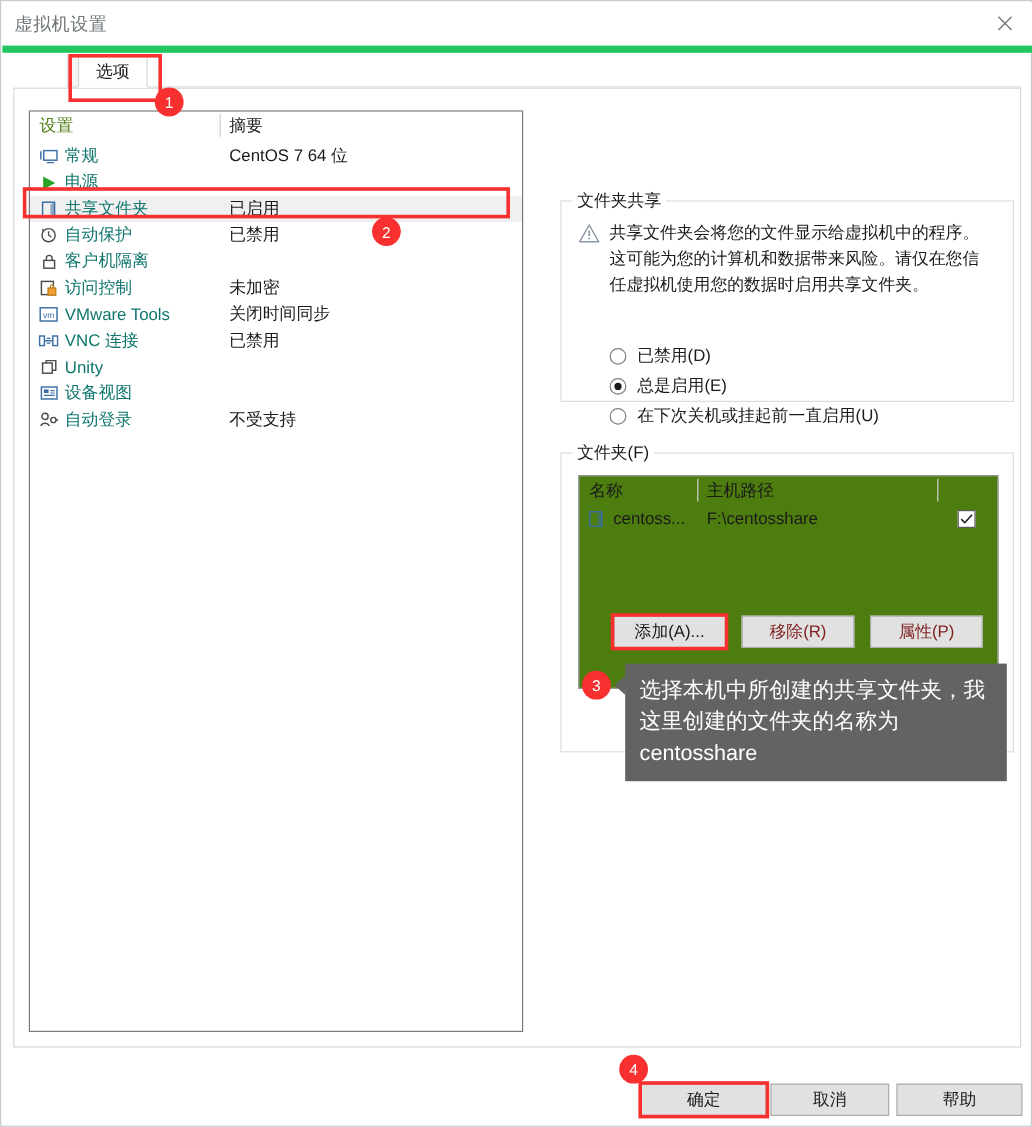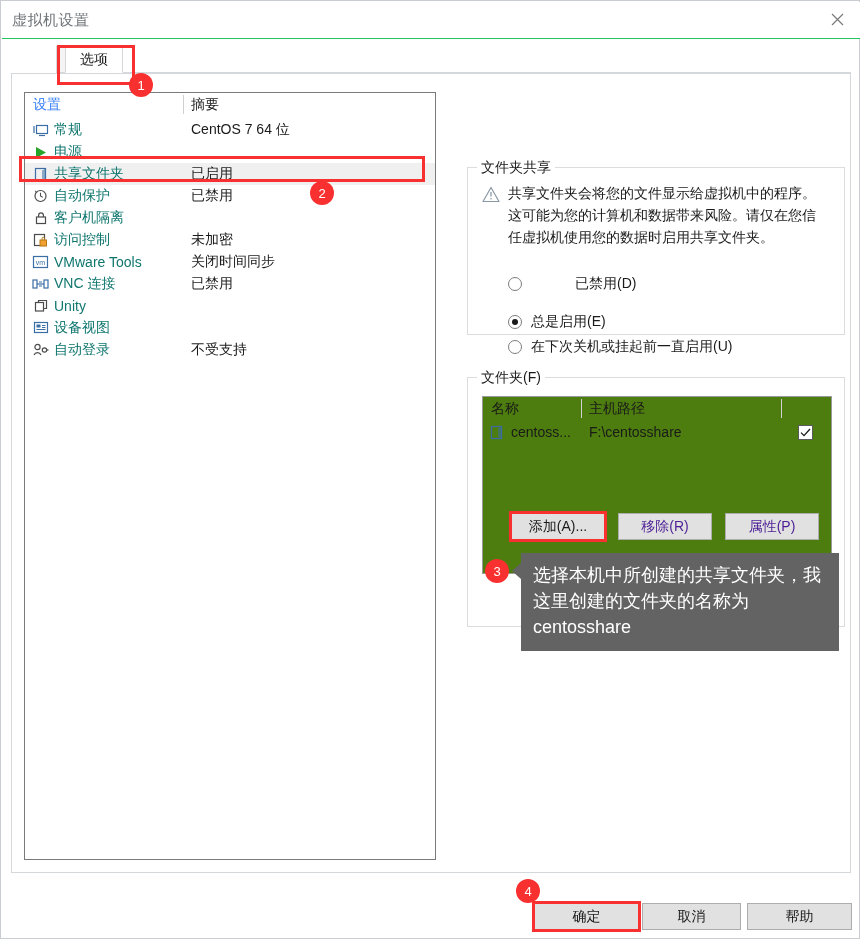--- a/index.html
+++ b/index.html
@@ -20,21 +20,21 @@
     width: 860px; height: 939px;
     background: #ffffff;
     border: 1px solid #c9cdd1;
     box-sizing: border-box;
   }
   
   .titlebar {
     position: absolute; left: 1px; top: 1px;
     width: 858px; height: 36px;
     background: #ffffff;
-    border-bottom: 1px solid #22c55e;
+    border-bottom: 6px solid #22c55e;
   }
   .title-text {
     position: absolute; left: 10px; top: 9px;
     font-size: 15px; color: #6f7579;
     letter-spacing: .5px;
   }
   .close-btn {
     position: absolute; right: 0px; top: 0px;
     width: 46px; height: 35px;
     display: flex; align-items: center; justify-content: center;
@@ -82,21 +82,21 @@
     box-sizing: border-box;
     overflow: hidden;
   }
   .sl-head {
     position: absolute; left: 0; top: 0;
     width: 100%; height: 24px;
     border-bottom: none;
   }
   .sl-head .h-name {
     position: absolute; left: 8px; top: 3px;
-    font-size: 14px; color: #3b82f6;
+    font-size: 14px; color: #4d7c0f;
   }
   .sl-head .h-sum {
     position: absolute; left: 166px; top: 3px;
     font-size: 14px; color: #1a1a1a;
   }
   .sl-head .h-divider {
     position:absolute; left:158px; top:2px; width:1px; height:19px; background:#d0d0d0;
   }
   .sl-rows { position: absolute; left:0; top: 26px; width:100%; }
   .sl-row {
@@ -199,21 +199,21 @@
     height: 27px;
     background: #e1e1e1;
     border: 1px solid #adadad;
     box-sizing: border-box;
     font-size: 14px;
     color: #1a1a1a;
     display: flex; align-items: center; justify-content: center;
     cursor: pointer;
     font-family: "Liberation Sans", "DejaVu Sans", sans-serif;
   }
-  .btn.disabled { color: #4c1d95; }
+  .btn.disabled { color: #7f1d1d; }
   #btn-add     { left: 510px; top: 512px; width: 94px; }
   #btn-remove  { left: 617px; top: 512px; width: 94px; }
   #btn-props   { left: 724px; top: 512px; width: 94px; }
   #btn-ok     { left: 533px; top: 902px; width: 105px; height:27px;}
   #btn-cancel { left: 641px; top: 902px; width: 99px;  height:27px;}
   #btn-help   { left: 746px; top: 902px; width: 105px; height:27px;}
 
   
   .hl-box {
     position: absolute;
@@ -435,21 +435,21 @@
       <span class="gb-title">文件夹共享</span>
       <span class="warn-icon">
         <svg width="18" height="17" viewBox="0 0 18 17">
             <path d="M9 1.5 L17 15.5 H1 Z" fill="none" stroke="#8b98a6" stroke-width="1.2" stroke-linejoin="round"></path>
             <path d="M9 6 V10.6" stroke="#8b98a6" stroke-width="1.3"></path>
             <circle cx="9" cy="12.8" r=".8" fill="#8b98a6"></circle>
           </svg>
       </span>
       <div class="warn-text">共享文件夹会将您的文件显示给虚拟机中的程序。这可能为您的计算机和数据带来风险。请仅在您信任虚拟机使用您的数据时启用共享文件夹。</div>
 
-      <div class="radio-row" style="top:105px;gap:44px;">
+      <div class="radio-row" style="top:118px;">
         <span class="radio-mark"></span>
         <span class="radio-label">已禁用(D)</span>
       </div>
       <div class="radio-row" style="top:143px;">
         <span class="radio-mark on"></span>
         <span class="radio-label">总是启用(E)</span>
       </div>
       <div class="radio-row" style="top:168px;">
         <span class="radio-mark"></span>
         <span class="radio-label">在下次关机或挂起前一直启用(U)</span>

